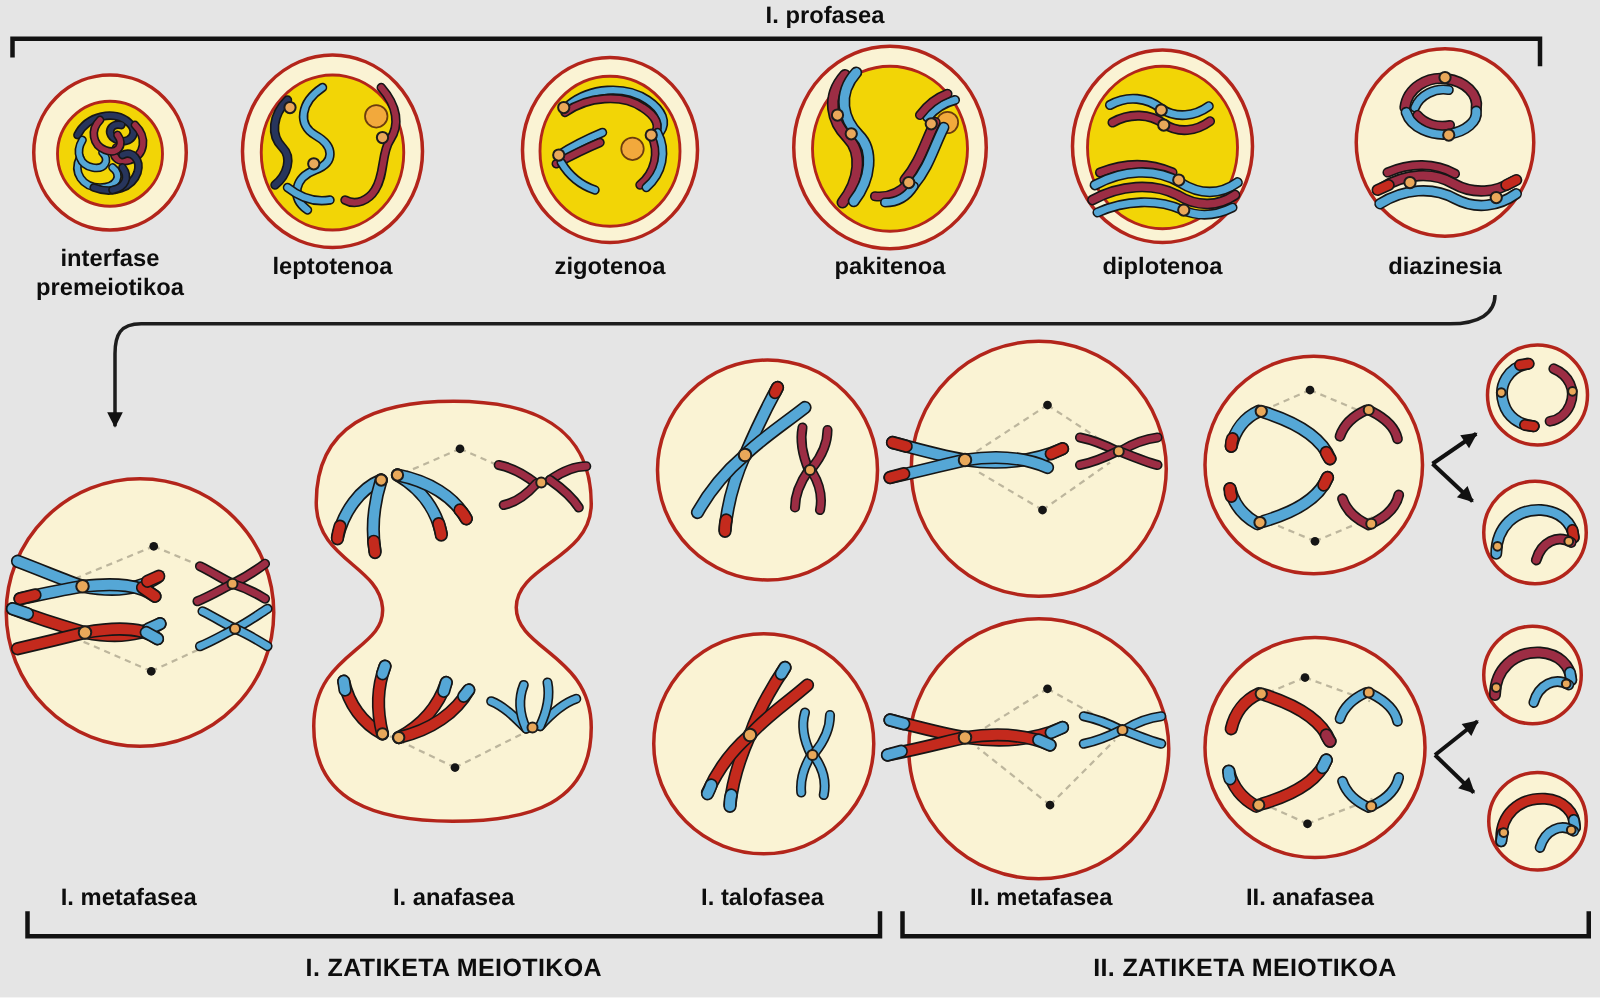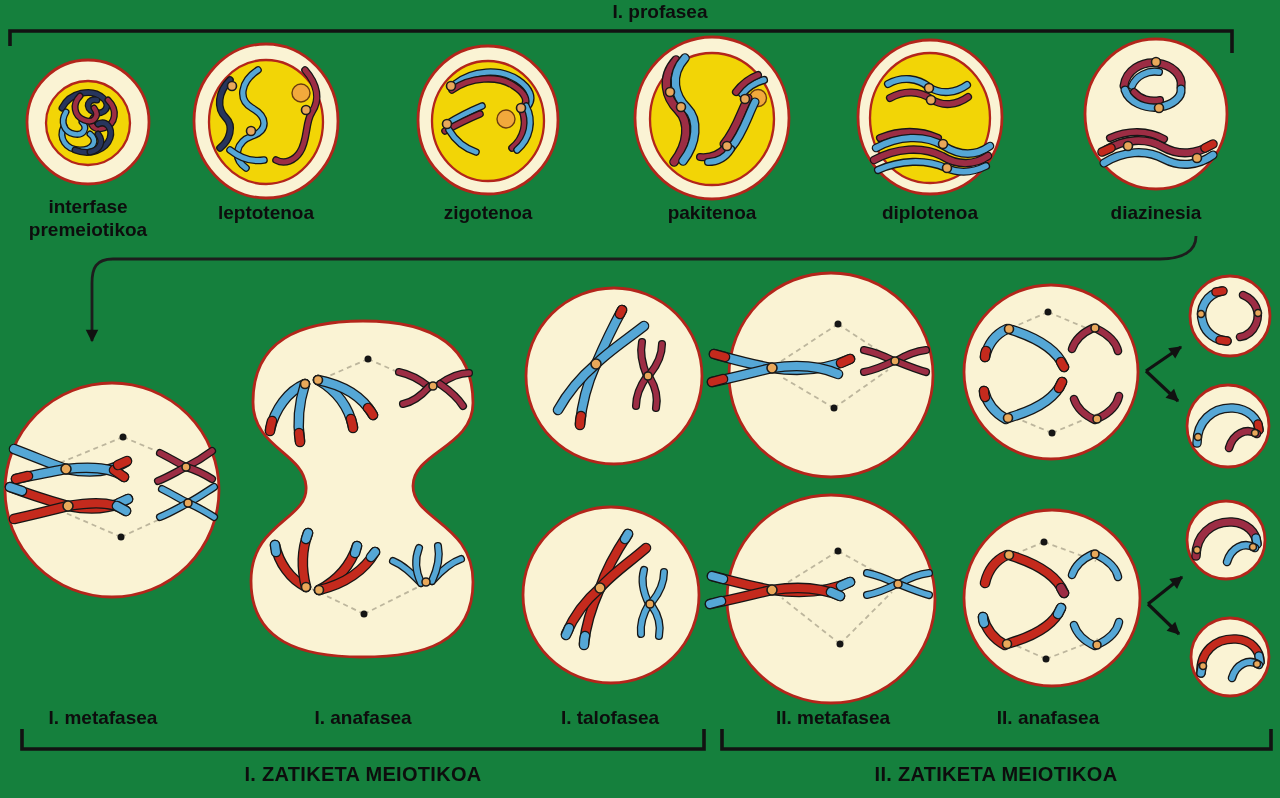--- a/index.html
+++ b/index.html
@@ -1,16 +1,16 @@
 <!DOCTYPE html>
 <html style="--membrane: #b3251b; --cytoplasm: #faf3d4; --nucleus: #f2d506; --nucleolus: #f2a93c; --centromere: #e9a85a; --chr-blue: #55a7d6; --chr-red: #c42a1d; --chr-maroon: #9c2d44; --chr-dark: #27355c; --spindle: #bdb69d; --text: #0d0d0d;"><head>
 <meta charset="utf-8">
 <style>
   html,body{margin:0;padding:0;background:#ffffff;}
-  .figure{width:1280px;height:798px;background:#15803d;position:relative;overflow:hidden;}
+  .figure{width:1280px;height:798px;background:#e5e5e5;position:relative;overflow:hidden;}
   svg{display:block;}
   text{text-anchor:middle;fill:var(--text);font-family:"Liberation Sans","DejaVu Sans",sans-serif;font-weight:700;}
   .lbl{font-size:19px;}
   .lblBig{font-size:20px;letter-spacing:.3px;}
   .membrane{fill:var(--cytoplasm);stroke:var(--membrane);stroke-width:2.8;}
   .nucleus{fill:var(--nucleus);stroke:var(--membrane);stroke-width:2.3;}
   .nucleolus{fill:var(--nucleolus);stroke:#6b3c0e;stroke-width:1.4;}
   .centro{fill:var(--centromere);stroke:#1c1c1c;stroke-width:1.6;}
   .spindle{stroke:var(--spindle);stroke-width:1.8;stroke-dasharray:5 4;fill:none;}
   .pole{fill:#151515;}

